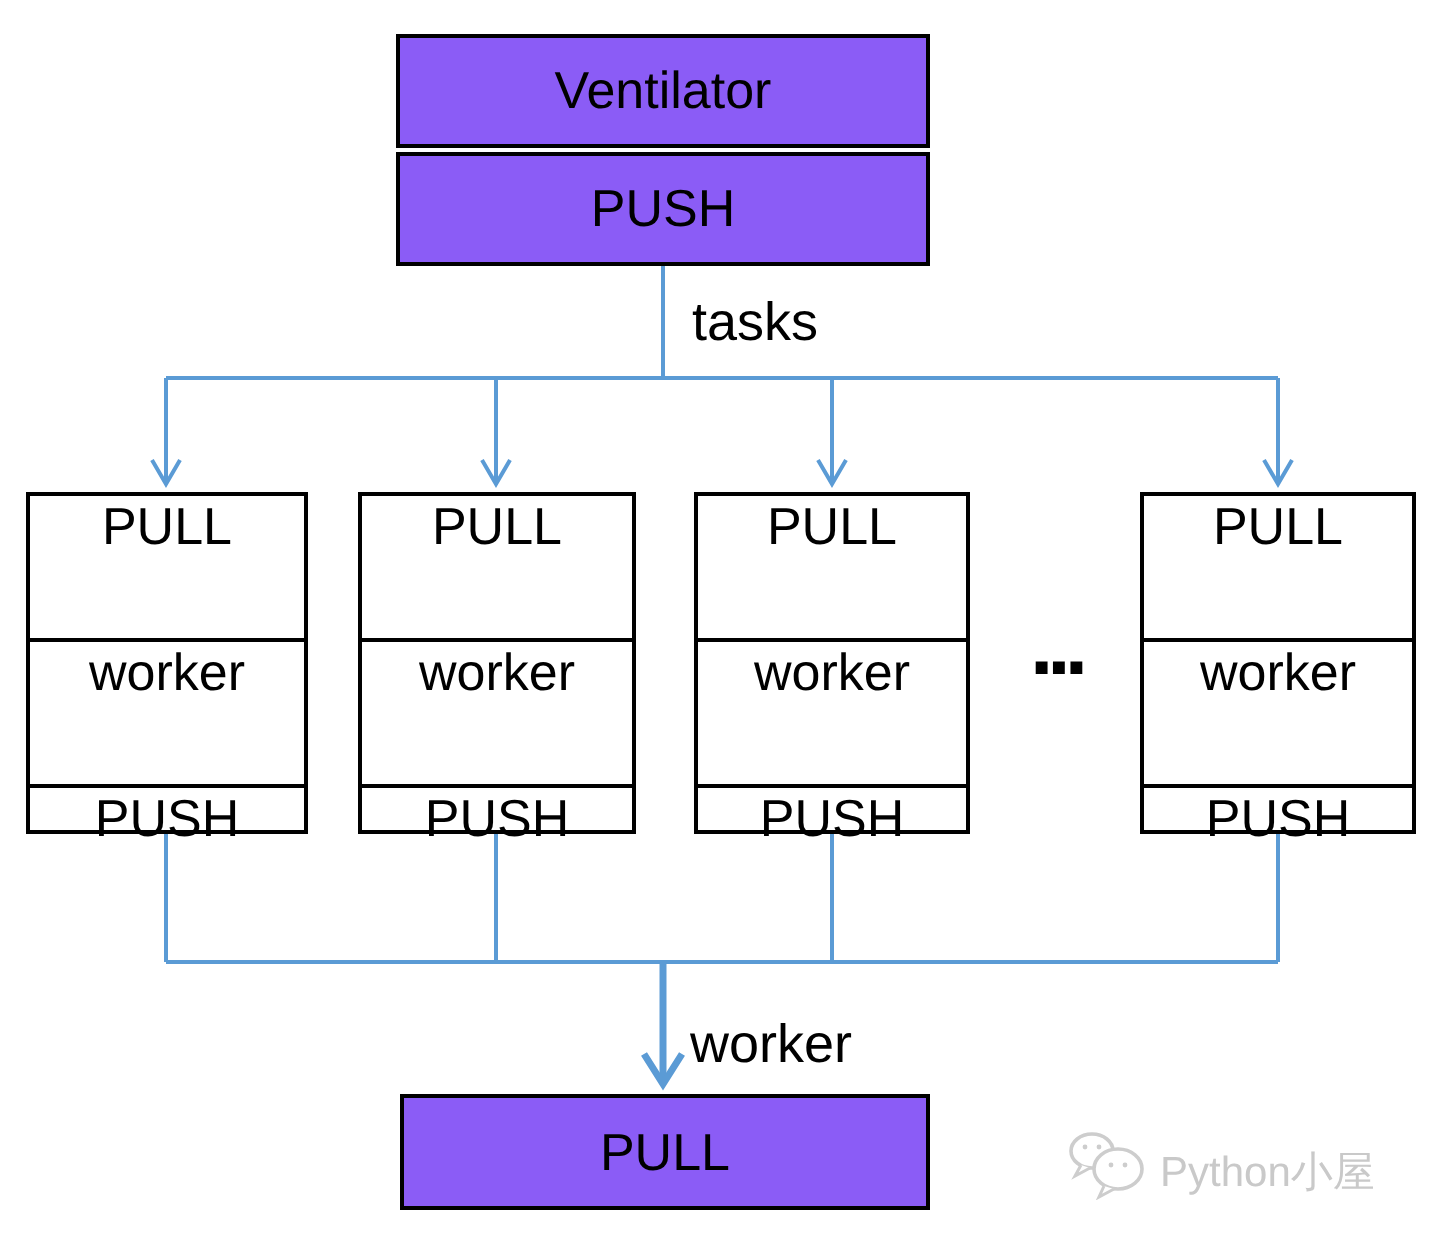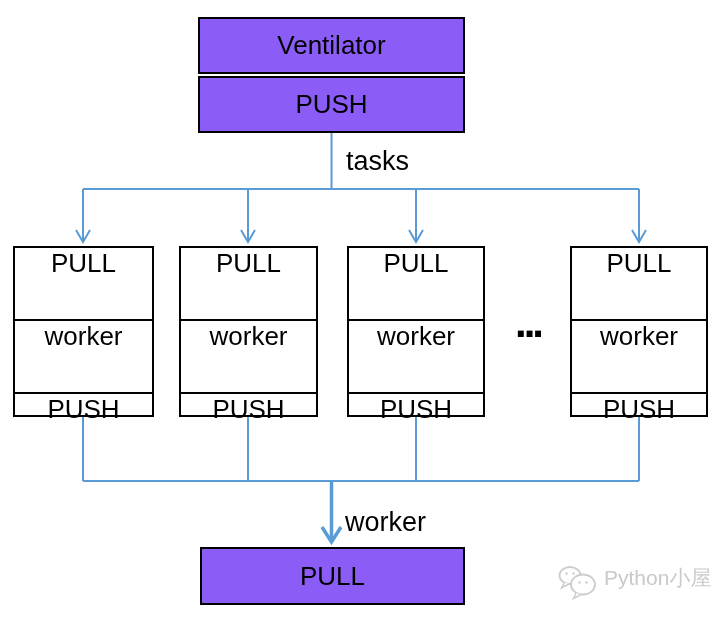--- a/index.html
+++ b/index.html
@@ -69,24 +69,24 @@
     width: 48px;
     text-align: center;
     font-size: 42px;
     line-height: 42px;
     font-weight: bold;
     letter-spacing: -3px;
     color: #000000;
   }
   .watermark {
     position: absolute;
-    left: 556px;
+    left: 532px;
     top: 564px;
     display: flex;
-    align-items: flex-start;
+    align-items: flex-end;
     gap: 6px;
   }
   .watermark-text {
     font-size: 21px;
     color: #c9c9c9;
     text-shadow: 1px 1px 0 #ffffff;
     white-space: nowrap;
   }
 </style>
 </head>

